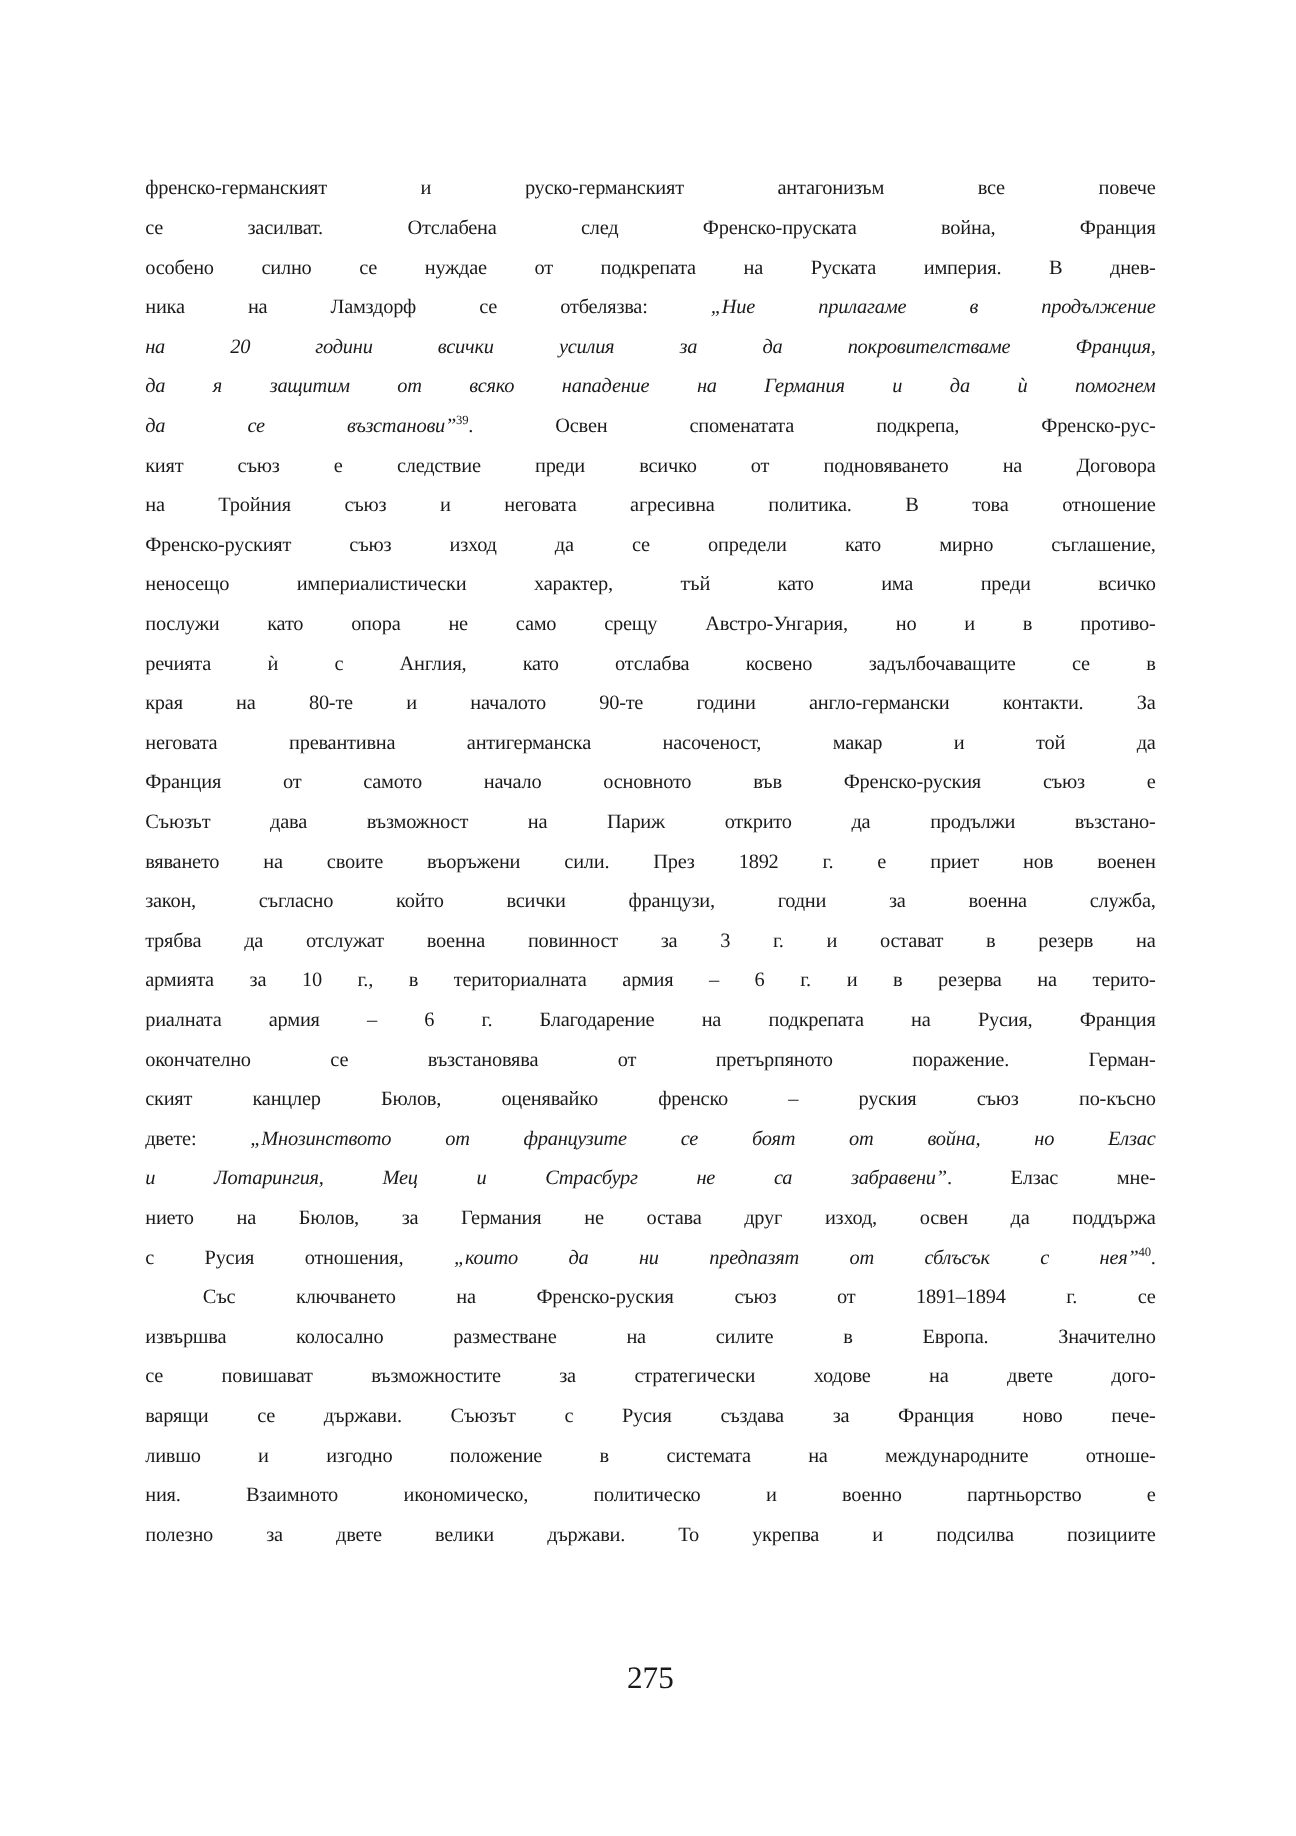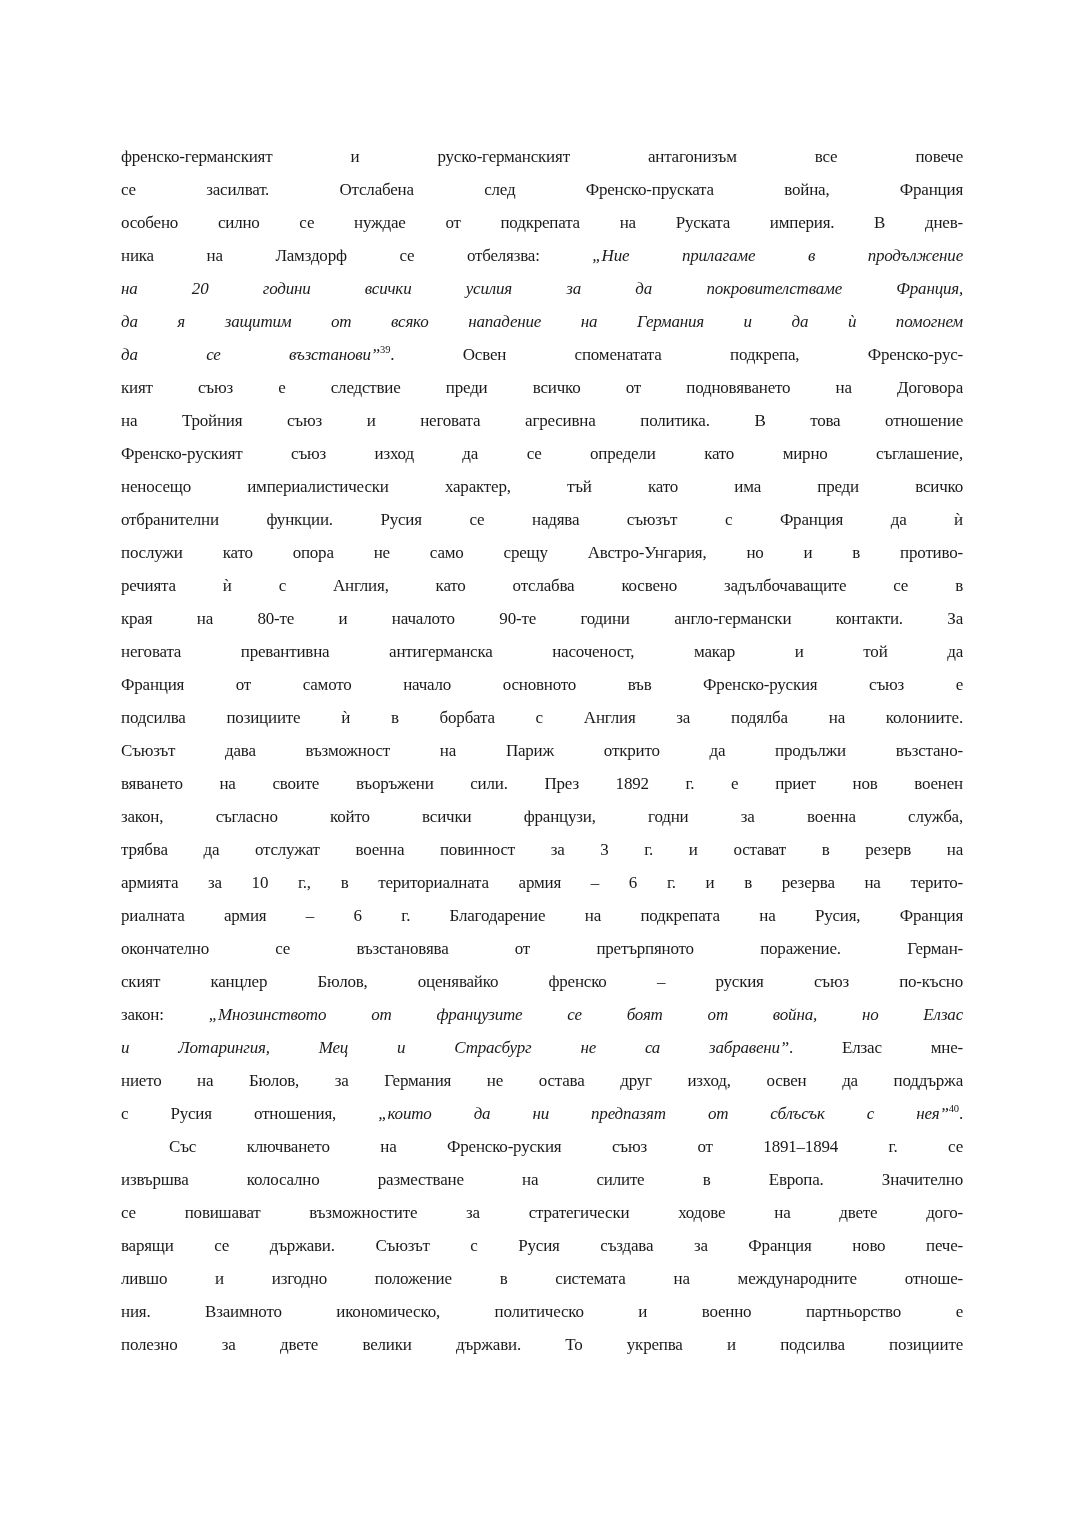--- a/index.html
+++ b/index.html
@@ -63,43 +63,42 @@
         <div class="line"><span>се засилват. Отслабена след Френско-пруската война, Франция</span></div>
         <div class="line"><span>особено силно се нуждае от подкрепата на Руската империя. В днев-</span></div>
         <div class="line"><span>ника на Ламздорф се отбелязва: </span><span class="it">„Ние прилагаме в продължение</span></div>
         <div class="line"><span class="it">на 20 години всички усилия за да покровителстваме Франция,</span></div>
         <div class="line"><span class="it">да я защитим от всяко нападение на Германия и да ѝ помогнем</span></div>
         <div class="line"><span class="it">да се възстанови”</span><sup>39</sup><span>. Освен споменатата подкрепа, Френско-рус-</span></div>
         <div class="line"><span>кият съюз е следствие преди всичко от подновяването на Договора</span></div>
         <div class="line"><span>на Тройния съюз и неговата агресивна политика. В това отношение</span></div>
         <div class="line"><span>Френско-руският съюз изход да се определи като мирно съглашение,</span></div>
         <div class="line"><span>неносещо империалистически характер, тъй като има преди всичко</span></div>
-        <div class="line"><span>отбранителни функции. Русия се надява съюзът с Франция да ѝ</span></div>
         <div class="line"><span>послужи като опора не само срещу Австро-Унгария, но и в противо-</span></div>
         <div class="line"><span>речията ѝ с Англия, като отслабва косвено задълбочаващите се в</span></div>
         <div class="line"><span>края на 80-те и началото 90-те години англо-германски контакти. За</span></div>
         <div class="line"><span>неговата превантивна антигерманска насоченост, макар и той да</span></div>
         <div class="line"><span>Франция от самото начало основното във Френско-руския съюз е</span></div>
-        <div class="line"><span>подсилва позициите ѝ в борбата с Англия за подялба на колониите.</span></div>
         <div class="line"><span>Съюзът дава възможност на Париж открито да продължи възстано-</span></div>
         <div class="line"><span>вяването на своите въоръжени сили. През 1892 г. е приет нов военен</span></div>
         <div class="line"><span>закон, съгласно който всички французи, годни за военна служба,</span></div>
         <div class="line"><span>трябва да отслужат военна повинност за 3 г. и остават в резерв на</span></div>
         <div class="line"><span>армията за 10 г., в териториалната армия – 6 г. и в резерва на терито-</span></div>
         <div class="line"><span>риалната армия – 6 г. Благодарение на подкрепата на Русия, Франция</span></div>
         <div class="line"><span>окончателно се възстановява от претърпяното поражение. Герман-</span></div>
         <div class="line"><span>ският канцлер Бюлов, оценявайко френско – руския съюз по-късно</span></div>
-        <div class="line"><span>закон: </span><span class="it">„Мнозинството от французите се боят от война, но Елзас</span></div>
+        <div class="line"><span>двете: </span><span class="it">„Мнозинството от французите се боят от война, но Елзас</span></div>
         <div class="line"><span class="it">и Лотарингия, Мец и Страсбург не са забравени”</span><span>. Елзас мне-</span></div>
         <div class="line"><span>нието на Бюлов, за Германия не остава друг изход, освен да поддържа</span></div>
         <div class="line"><span>с Русия отношения, </span><span class="it">„които да ни предпазят от сблъсък с нея”</span><sup>40</sup><span>.</span></div>
       </div>
       <div class="paragraph">
         <div class="line indent"><span>Със ключването на Френско-руския съюз от 1891–1894 г. се</span></div>
         <div class="line"><span>извършва колосално разместване на силите в Европа. Значително</span></div>
         <div class="line"><span>се повишават възможностите за стратегически ходове на двете дого-</span></div>
         <div class="line"><span>варящи се държави. Съюзът с Русия създава за Франция ново пече-</span></div>
         <div class="line"><span>лившо и изгодно положение в системата на международните отноше-</span></div>
         <div class="line"><span>ния. Взаимното икономическо, политическо и военно партньорство е</span></div>
         <div class="line"><span>полезно за двете велики държави. То укрепва и подсилва позициите</span></div>
       </div>
     </div>
+  <div class="page-number">275</div>
 </div>
 
 </body></html>

